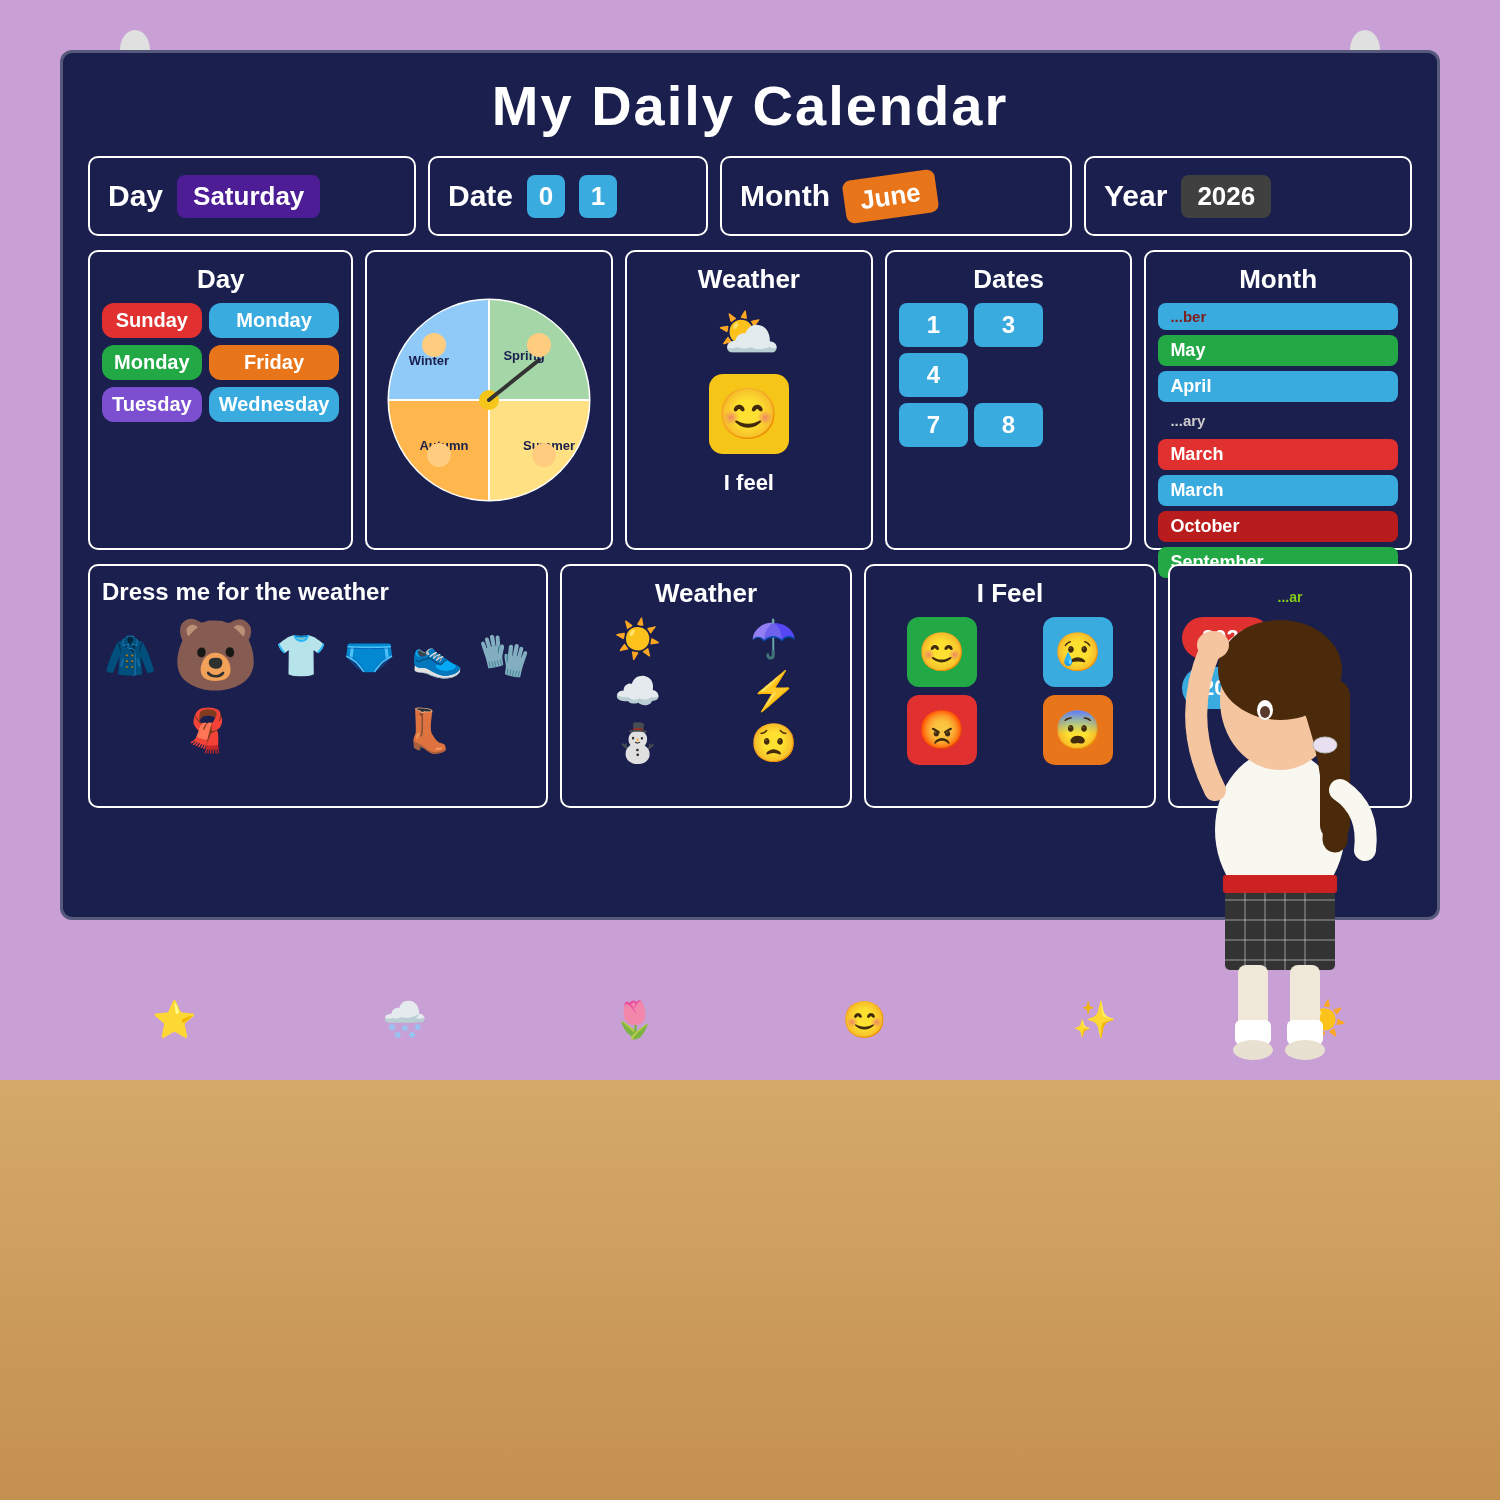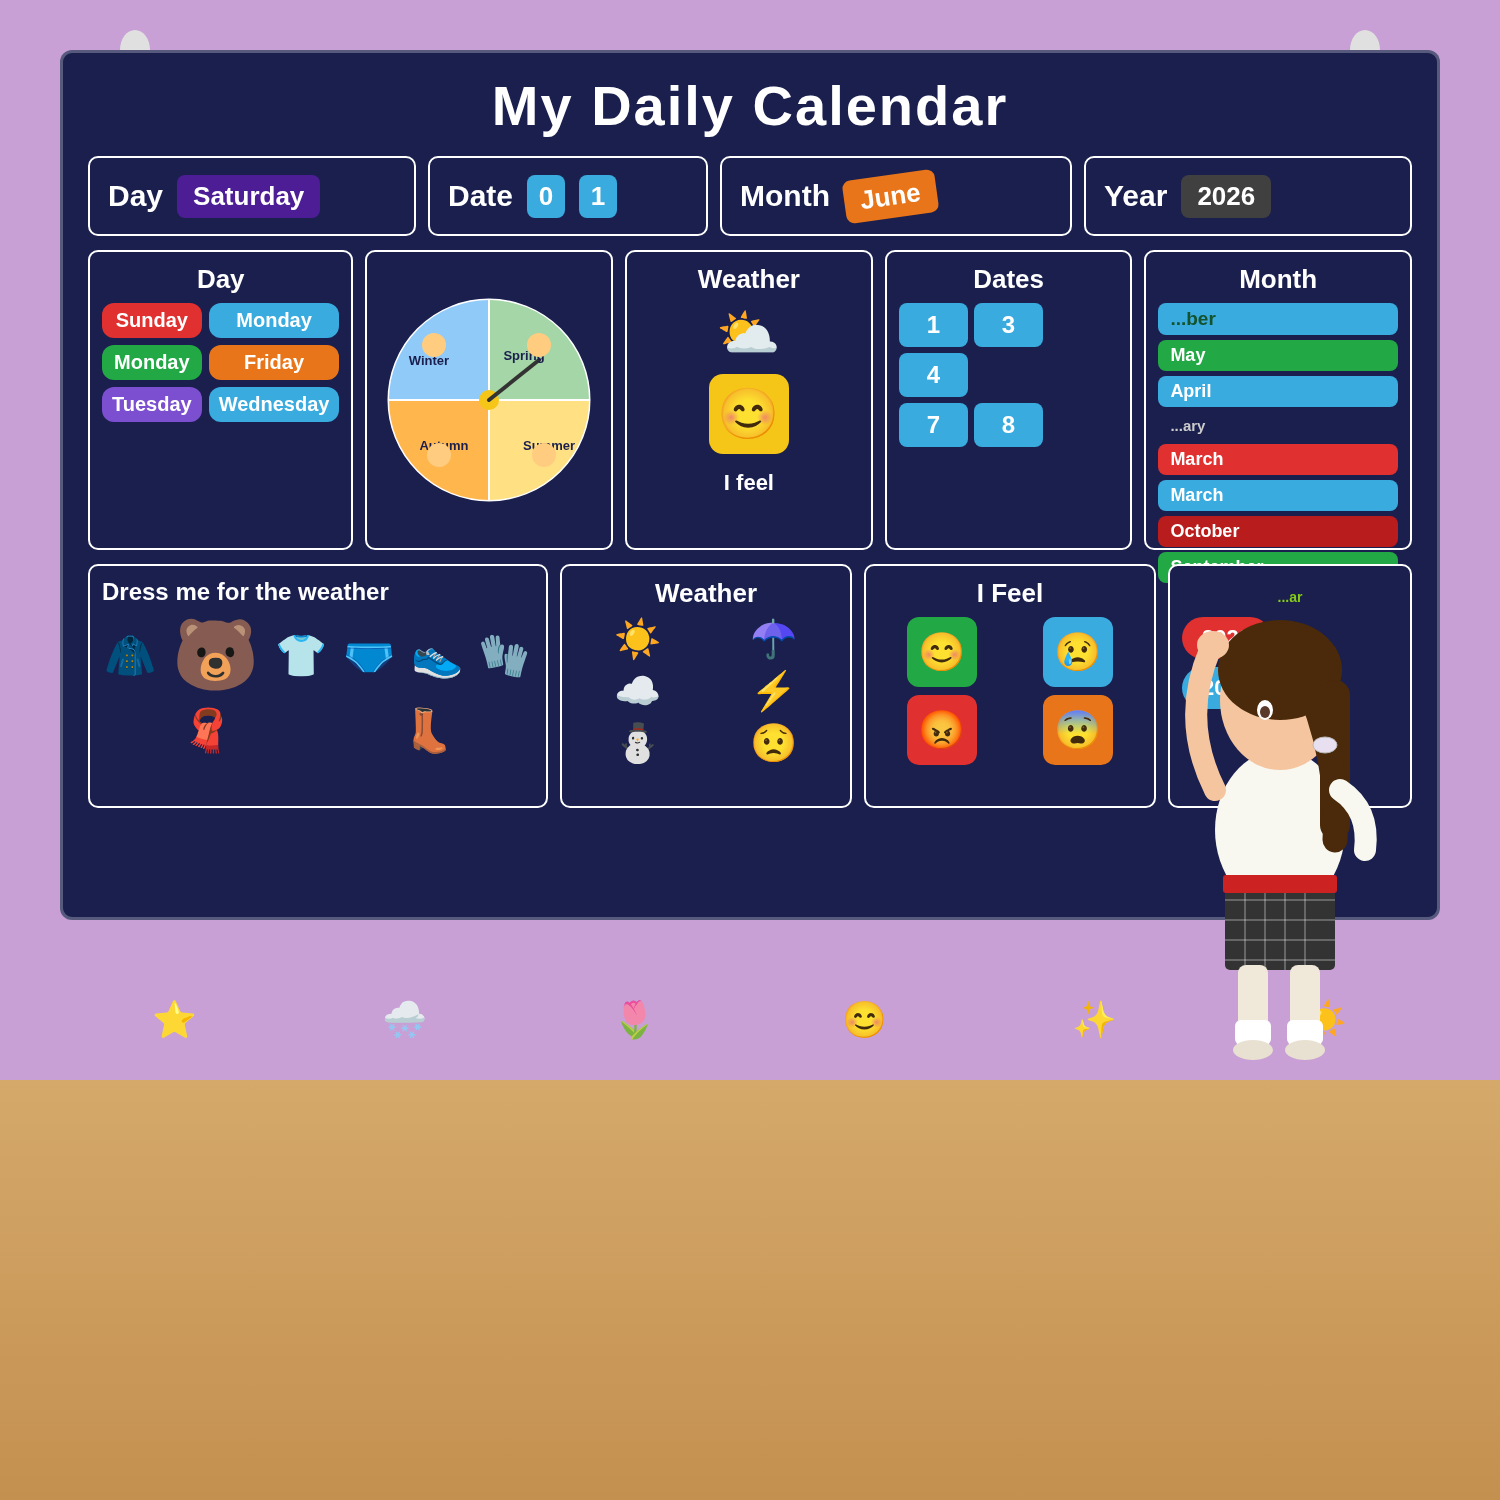--- a/index.html
+++ b/index.html
@@ -440,21 +440,21 @@
         <span class="date-tag" style="background:transparent;"></span>
         <span class="date-tag">7</span>
         <span class="date-tag">8</span>
         <span class="date-tag" style="background:transparent;"></span>
       </div>
     </div>
 
     <div class="panel panel-months">
       <div class="panel-title">Month</div>
       <div class="month-list">
-        <span class="month-tag mt-blue" style="font-size:19px;color:#14532d;">...ber</span>
+        <span class="month-tag mt-blue" style="font-size:15px;color:#7f1d1d;">...ber</span>
         <span class="month-tag mt-green">May</span>
         <span class="month-tag mt-blue">April</span>
         <span class="month-tag mt-partial-ary" style="font-size:15px;color:#ccc;padding:5px 12px;">...ary</span>
         <span class="month-tag mt-red">March</span>
         <span class="month-tag mt-blue">March</span>
         <span class="month-tag mt-orange">October</span>
         <span class="month-tag mt-green">September</span>
       </div>
     </div>
 

